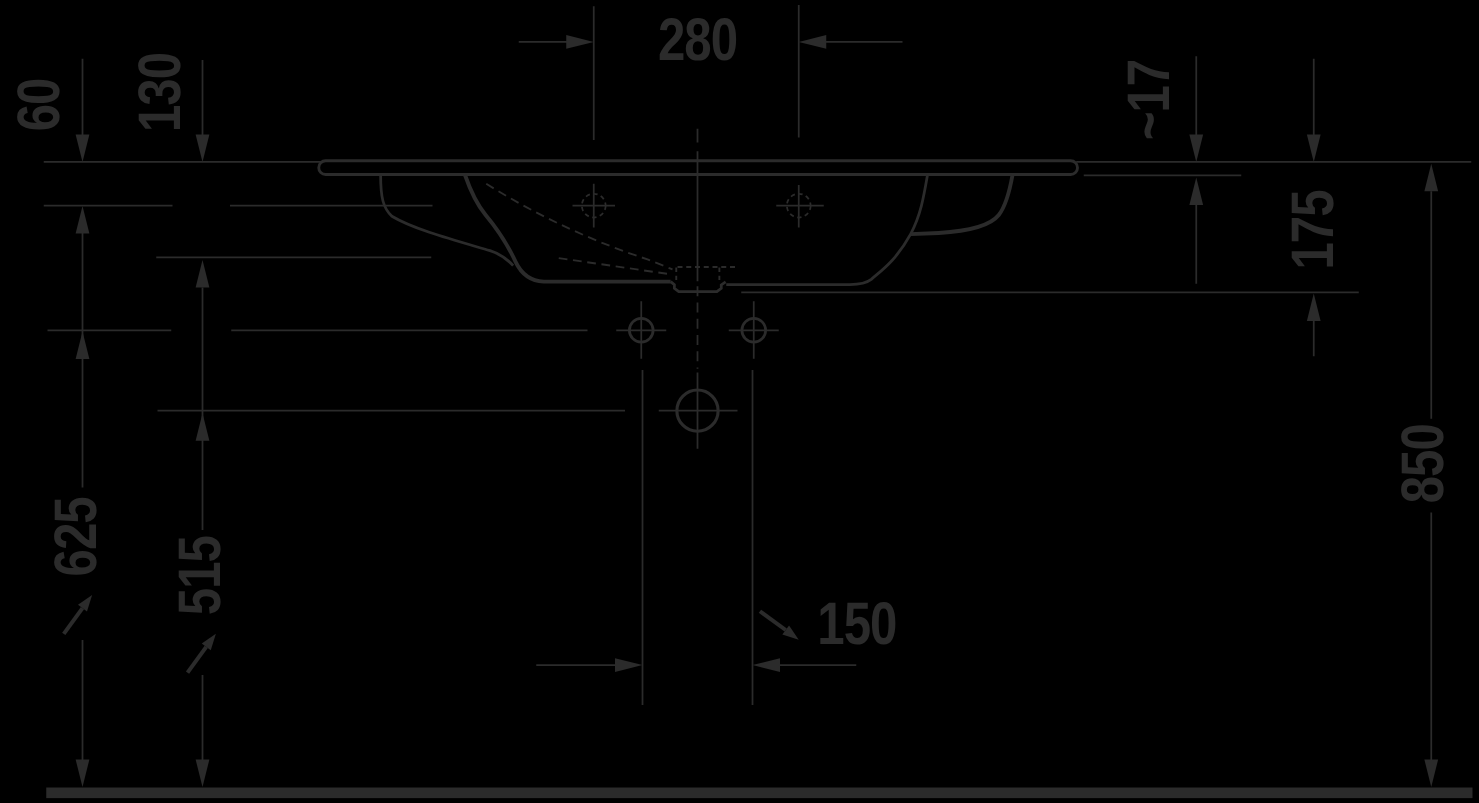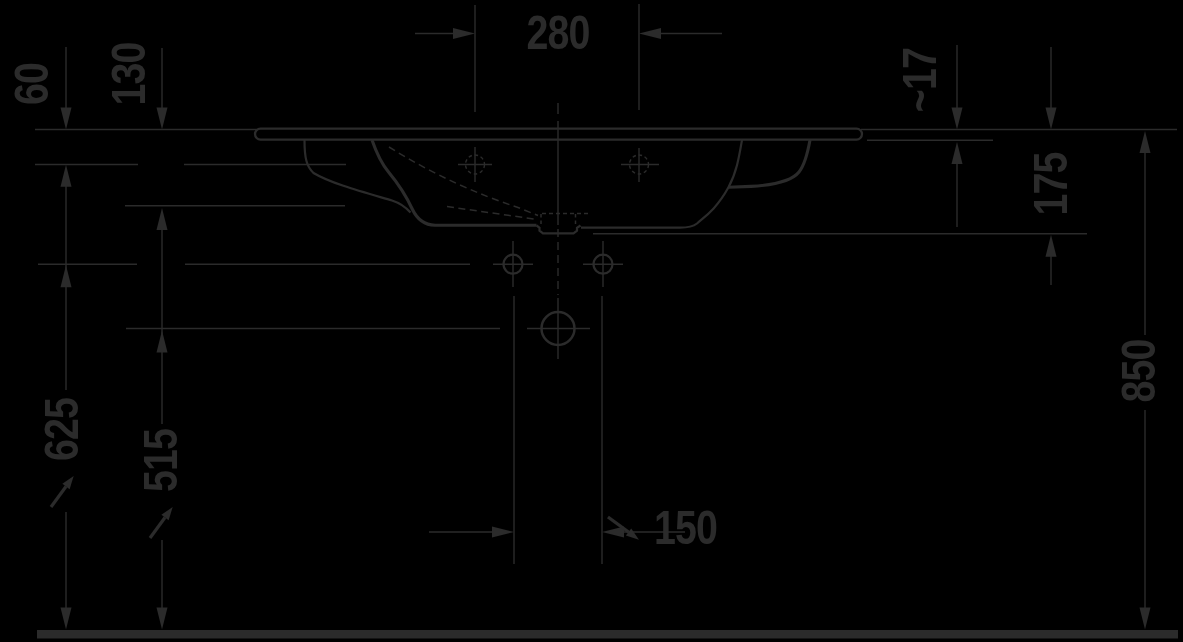--- a/index.html
+++ b/index.html
@@ -198,21 +198,21 @@
   </div>
 
   <div class="dim-label rot" style="left:160.5px; top:481px;">
     <svg class="slope-arrow" width="34" height="26" viewBox="0 0 34 26">
       <line x1="2" y1="2" x2="22.6" y2="17" stroke="#2b2b2b" stroke-width="3.2"></line>
       <polygon points="33,24.7 19.9,20.6 25.3,13.4" fill="#2b2b2b"></polygon>
     </svg>
     <span class="dim-text">515</span>
   </div>
 
-  <div class="dim-label" style="left:665px; top:528px;">
+  <div class="dim-label" style="left:665px; top:500px;">
     <svg class="slope-arrow" width="34" height="26" viewBox="0 0 34 26">
       <line x1="2" y1="2" x2="22.6" y2="17" stroke="#2b2b2b" stroke-width="3.2"></line>
       <polygon points="33,24.7 19.9,20.6 25.3,13.4" fill="#2b2b2b"></polygon>
     </svg>
     <span class="dim-text">150</span>
   </div>
 
 </div>
 
 </body></html>

